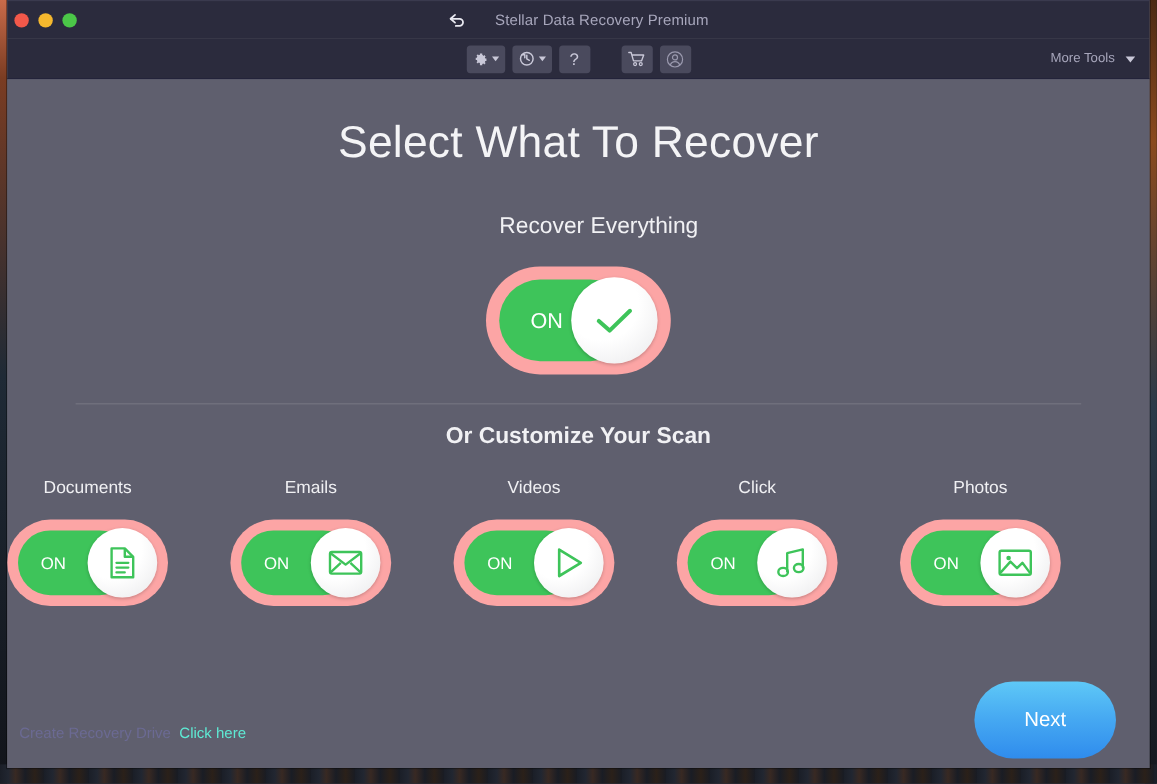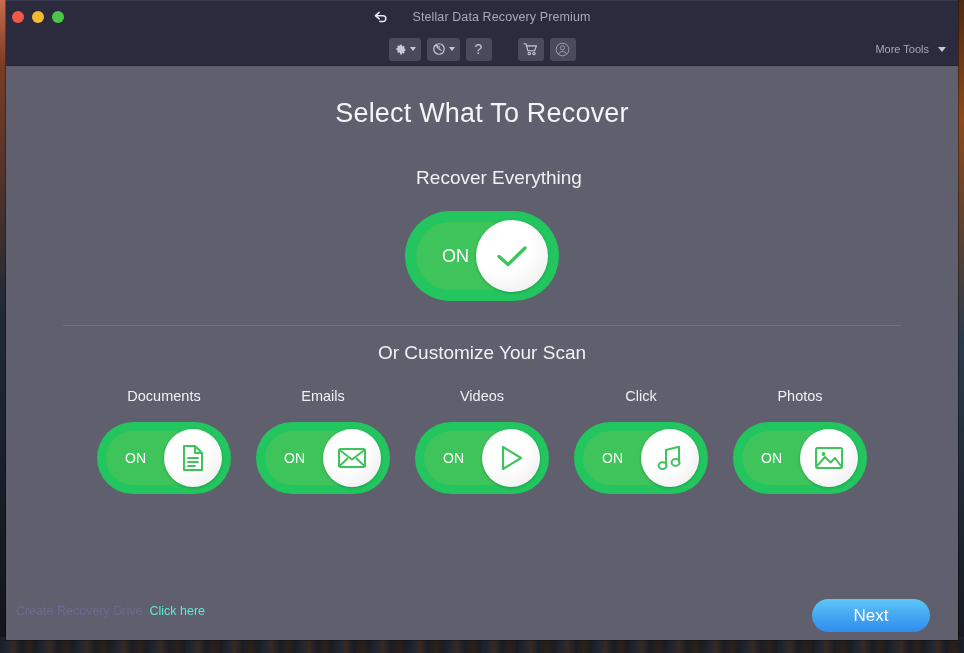--- a/index.html
+++ b/index.html
@@ -152,21 +152,21 @@
   
   .main {
     position: relative;
     height: 574px;
     background: #5f5f6e;
   }
 
   .page-title {
     text-align: center;
     color: #f4f4f6;
-    font-size: 27px;
+    font-size: 37px;
     font-weight: 400;
     padding-top: 32px;
     letter-spacing: .2px;
   }
 
   .subtitle {
     text-align: center;
     color: #f1f1f4;
     font-size: 19px;
     font-weight: 400;
@@ -175,21 +175,21 @@
   }
 
   .master-wrap {
     display: flex;
     justify-content: center;
     margin-top: 22px;
   }
 
   
   .toggle {
-    background: #22c55e;
+    background: #fca5a5;
     border-radius: 999px;
     display: flex;
     align-items: center;
     position: relative;
   }
   .toggle .pill {
     background: #3ec45a;
     border-radius: 999px;
     display: flex;
     align-items: center;
@@ -228,29 +228,28 @@
     width: 838px;
     height: 1px;
     margin: 24px auto 0;
     background: rgba(255,255,255,.13);
   }
 
   .section-title {
     text-align: center;
     color: #f1f1f4;
     font-size: 19px;
-    font-weight: 400;
+    font-weight: 700;
     margin-top: 16px;
   }
 
   .categories {
     display: flex;
-    justify-content: center;
     margin-top: 24px;
-    gap: 25px;
+    gap: 52px;
   }
   .category {
     width: 134px;
     display: flex;
     flex-direction: column;
     align-items: center;
   }
   .cat-label {
     color: #f0f0f3;
     font-size: 14.5px;
@@ -277,21 +276,21 @@
   .recovery-link {
     color: #5eead4;
     cursor: pointer;
   }
 
   .next-btn {
     position: absolute;
     right: 28px;
     bottom: 8px;
     width: 118px;
-    height: 33px;
+    height: 64px;
     border: none;
     border-radius: 999px;
     background: linear-gradient(180deg, #5ec8f7 0%, #46a9f2 48%, #2f8ced 100%);
     color: #ffffff;
     font-size: 17px;
     font-family: "Liberation Sans", sans-serif;
     cursor: pointer;
   }
 </style>
 </head>

